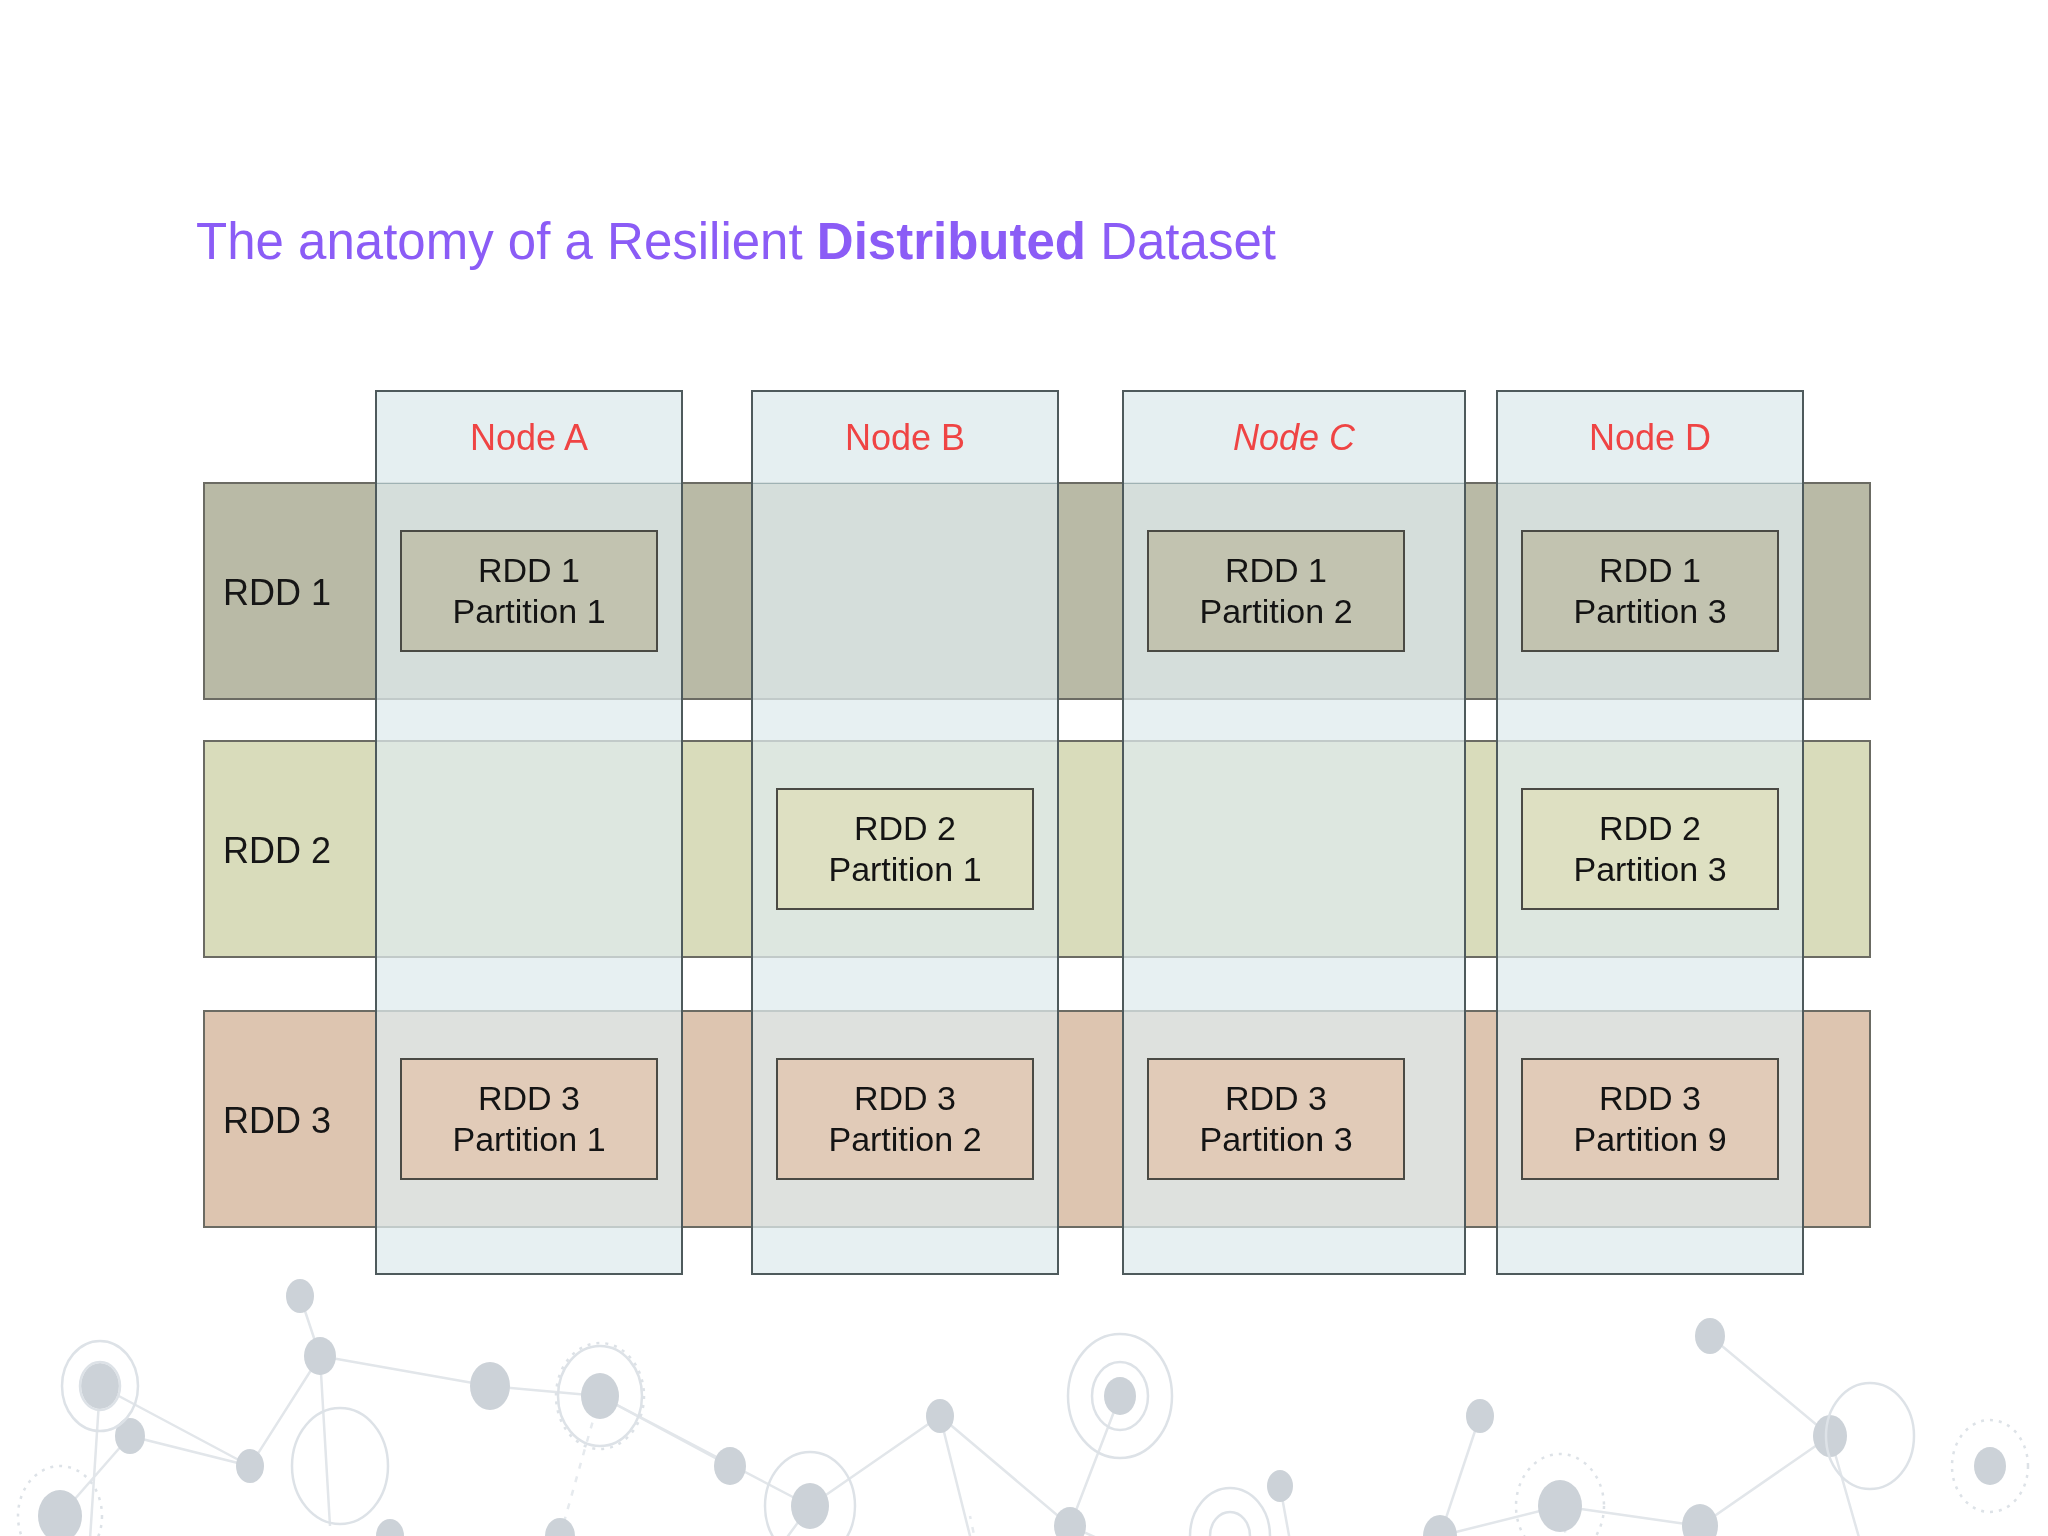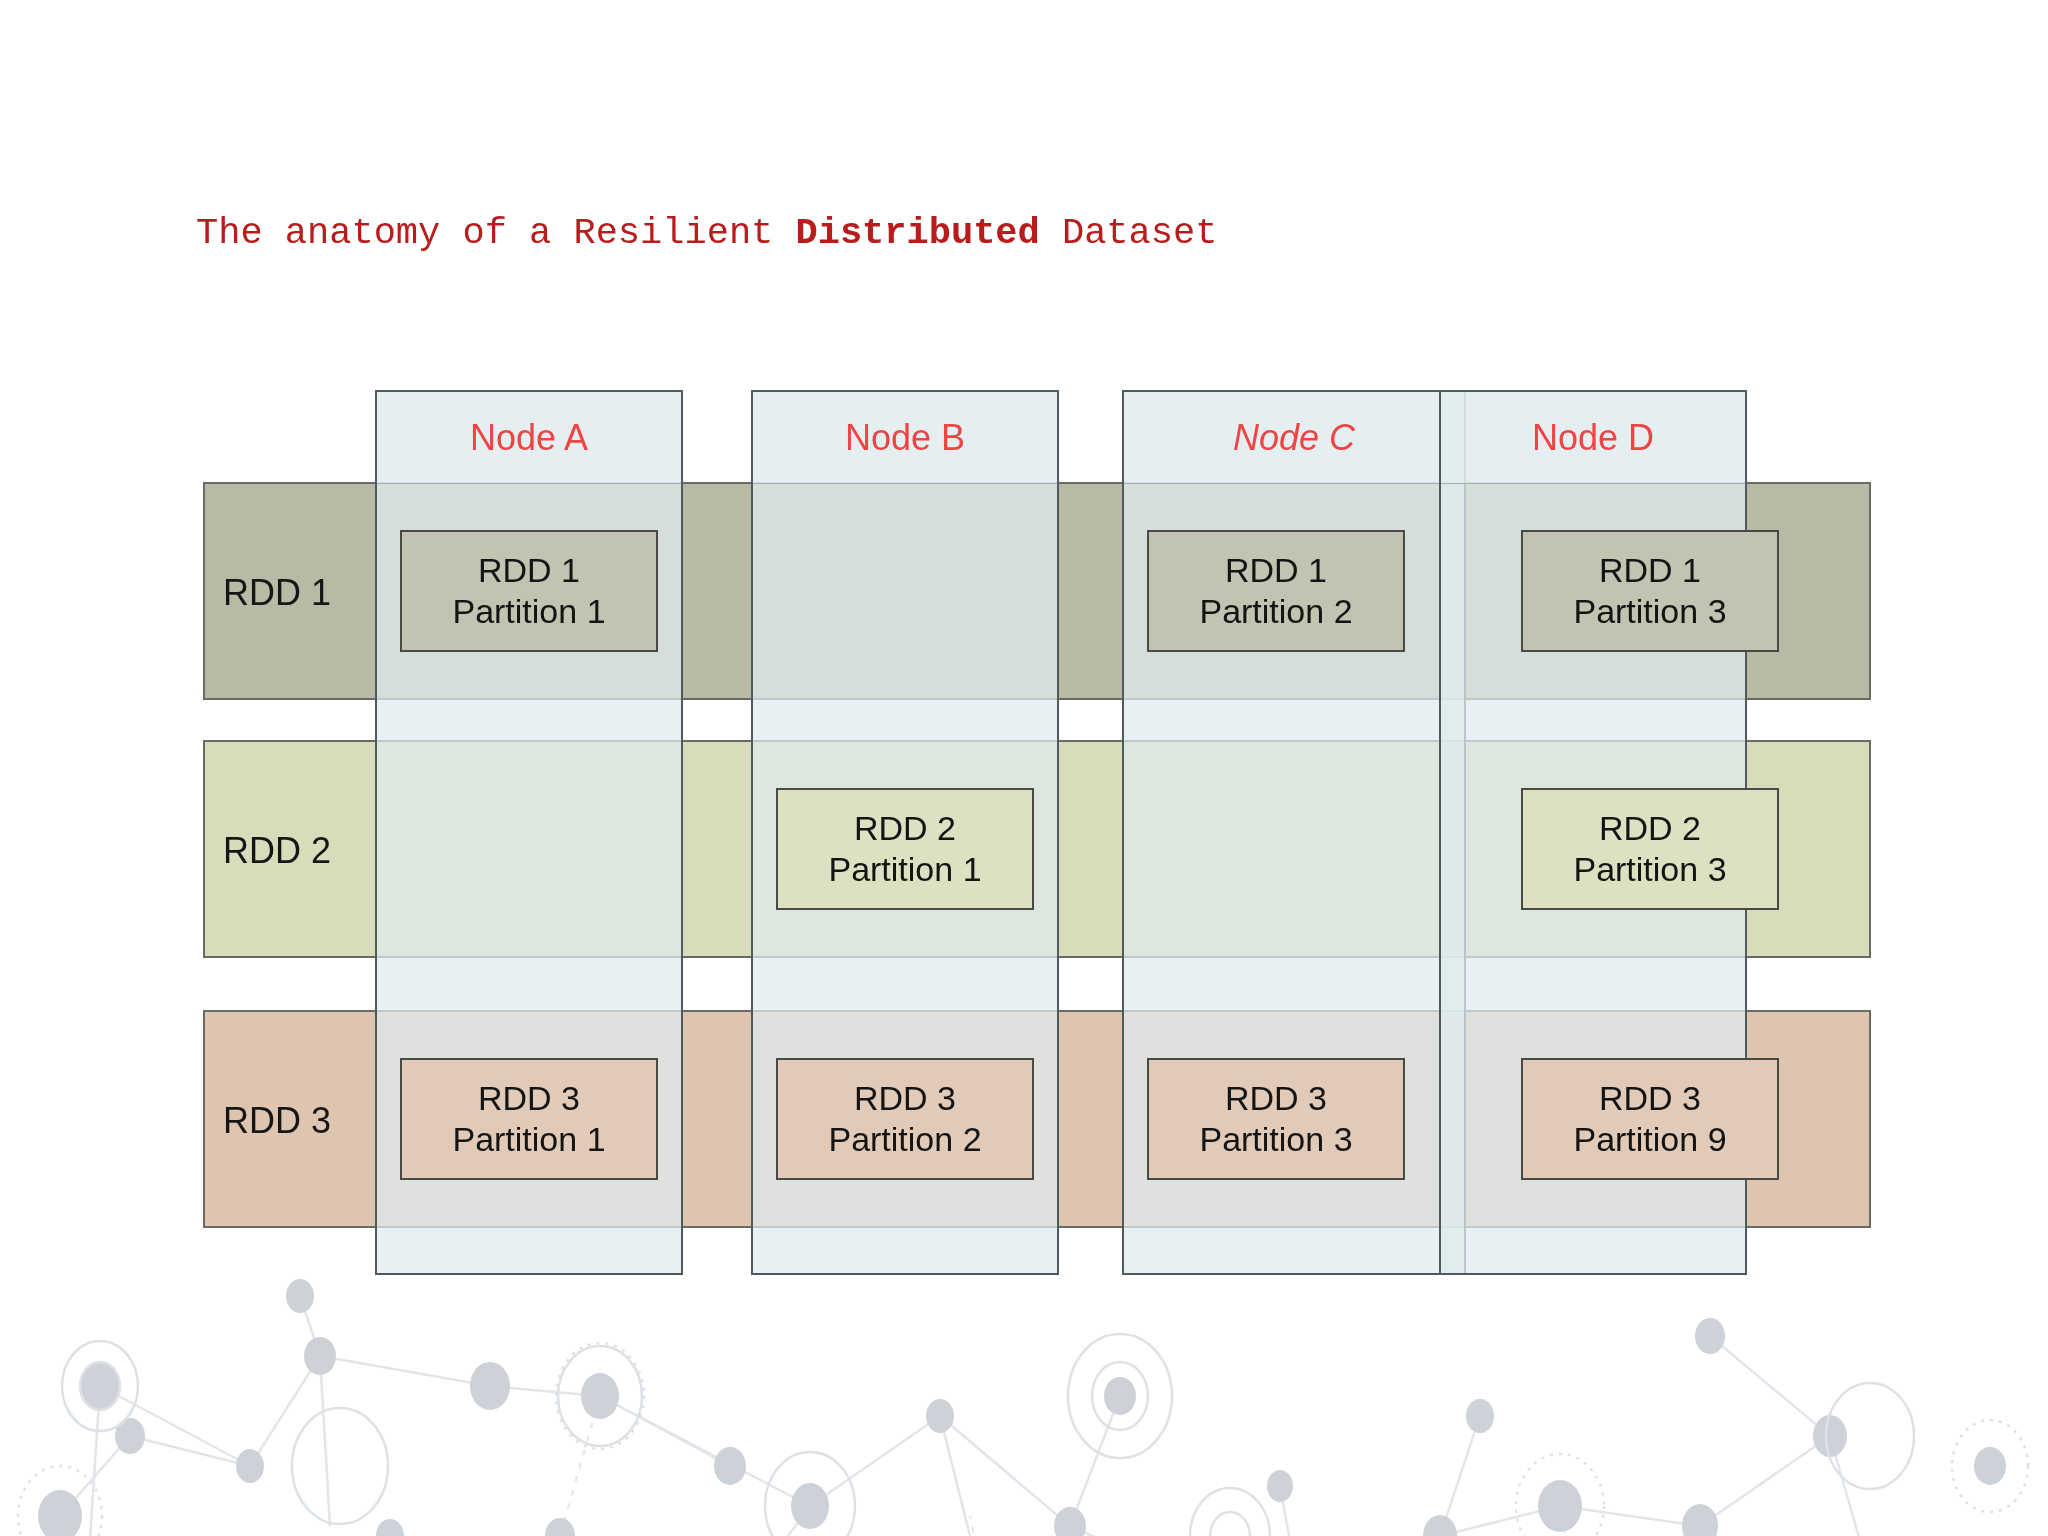--- a/index.html
+++ b/index.html
@@ -8,23 +8,23 @@
     background:#ffffff;
     font-family:"Liberation Sans", sans-serif;
     position:relative;
     overflow:hidden;
   }
 
   
   #title {
     position:absolute;
     left:196px; top:212px;
-    font-family:Liberation Mono, monospace;
-    font-size:37px;
-    color:#b91c1c;
+    font-family:Liberation Sans, sans-serif;
+    font-size:51px;
+    color:#8b5cf6;
     white-space:nowrap;
     letter-spacing:0px;
   }
   #title .bold { font-weight:bold; }
 
   
   #diagram {
     position:absolute;
     left:0; top:0;
     width:2048px; height:1340px;
@@ -118,21 +118,21 @@
     <div class="node-col" style="left: 751px; top: 390px; width: 308px; height: 885px; text-align: center;">
       <div class="node-header">
         <span class="node-header-label">Node B</span>
       </div>
     </div>
     <div class="node-col" style="left: 1122px; top: 390px; width: 344px; height: 885px; font-style: italic;">
       <div class="node-header">
         <span class="node-header-label">Node C</span>
       </div>
     </div>
-    <div class="node-col" style="left: 1439px; top: 390px; width: 308px; height: 885px; text-decoration: underline;">
+    <div class="node-col" style="left: 1496px; top: 390px; width: 308px; height: 885px; text-decoration: underline;">
       <div class="node-header">
         <span class="node-header-label">Node D</span>
       </div>
     </div>
     <div class="partition" style="left: 400px; top: 530px; width: 258px; height: 122px; background: rgb(194, 195, 176);">
       <span>RDD 1</span>
       <span>Partition 1</span>
     </div>
     <div class="partition" style="left: 1147px; top: 530px; width: 258px; height: 122px; background: rgb(194, 195, 176);">
       <span>RDD 1</span>

